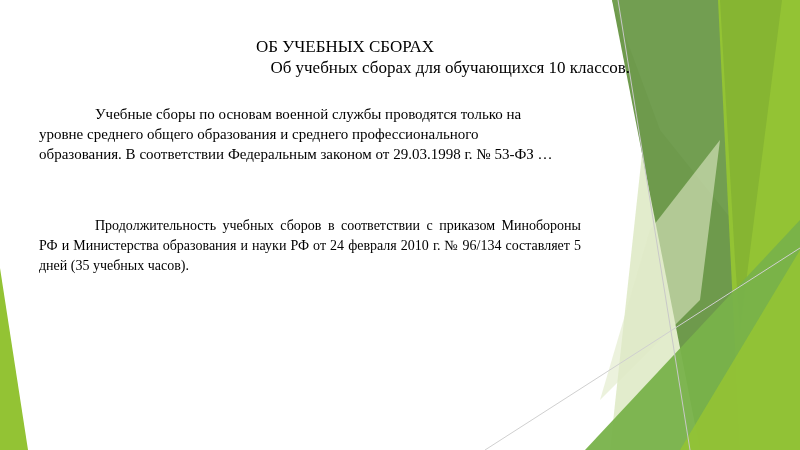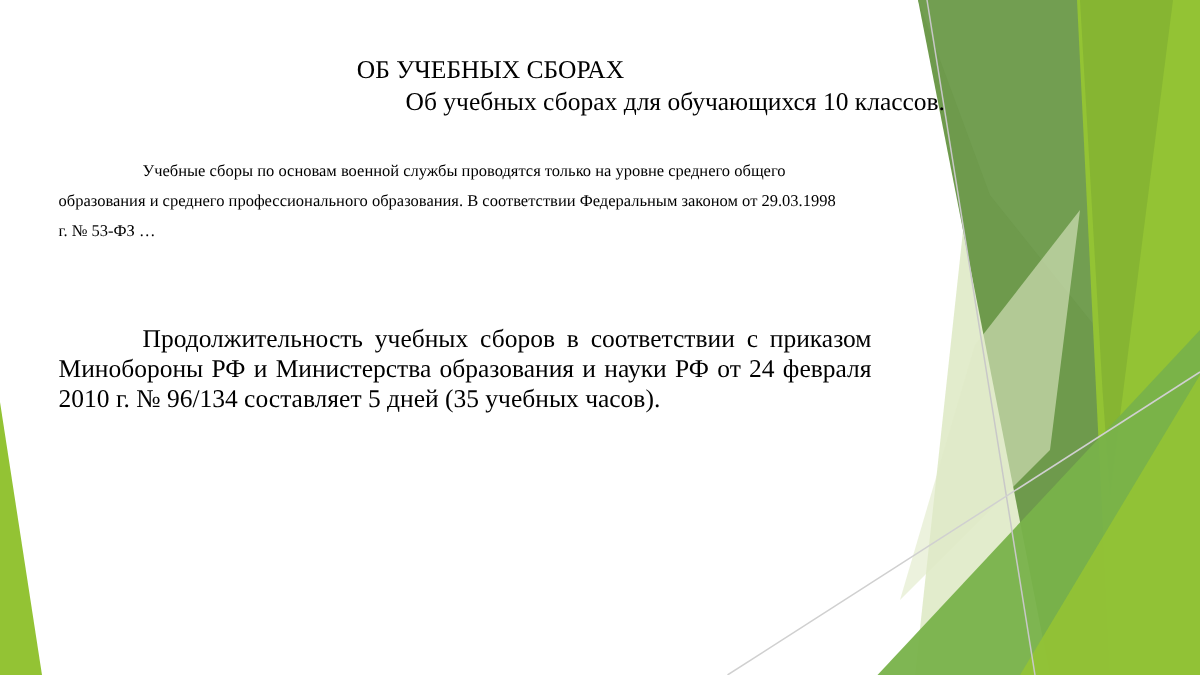--- a/index.html
+++ b/index.html
@@ -5,34 +5,34 @@
     html, body { margin: 0; padding: 0; }
     body {
       width: 800px; height: 450px; overflow: hidden;
       background: #ffffff; position: relative;
       font-family: "Liberation Serif", "DejaVu Serif", serif;
       color: #000;
     }
     #deco { position: absolute; left: 0; top: 0; width: 800px; height: 450px; }
     .text-layer { position: absolute; left: 0; top: 0; width: 800px; height: 450px; }
     .title {
-      position: absolute; left: 12px; width: 630px; top: 37px;
-      text-align: center; font-size: 17px; line-height: 20px;
+      position: absolute; left: 0; width: 630px; top: 37px;
+      text-align: center; font-size: 17px; line-height: 20px; padding-left: 30px;
     }
     .subtitle {
       position: absolute; left: 0; width: 630px; top: 58px;
       text-align: right; font-size: 17px; line-height: 20px;
     }
     .para1 {
       position: absolute; left: 39px; width: 520px; top: 104px;
-      font-size: 11px; line-height: 20px; text-align: left;
+      font-size: 15px; line-height: 20px; text-align: left;
     }
     .para2 {
       position: absolute; left: 39px; width: 542px; top: 216px;
-      font-size: 17px; line-height: 20px; text-align: justify;
+      font-size: 14px; line-height: 20px; text-align: justify;
     }
     .indent { display: inline-block; width: 56px; }
   </style>
 </head>
 <body>
 
 <svg id="deco" viewBox="0 0 800 450" xmlns="http://www.w3.org/2000/svg">
 
   <polygon points="0,268 0,450 28,450" fill="#93c334"></polygon>
 

